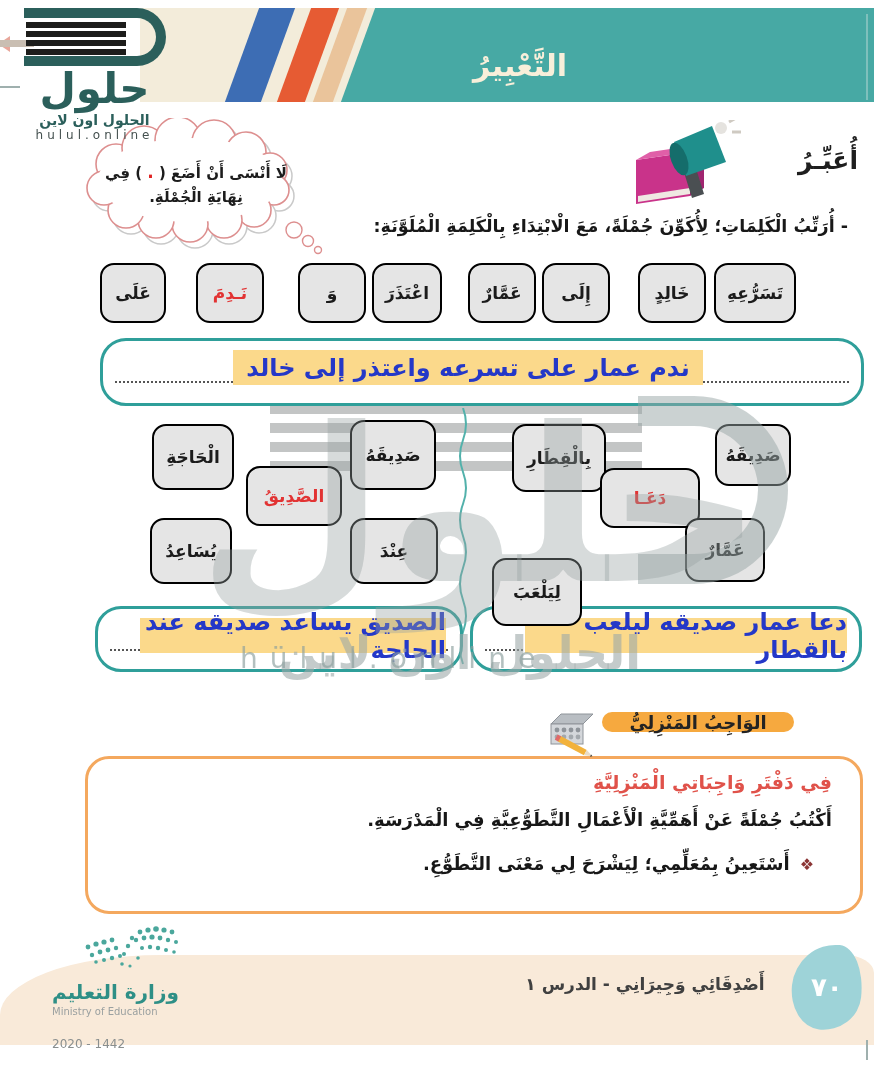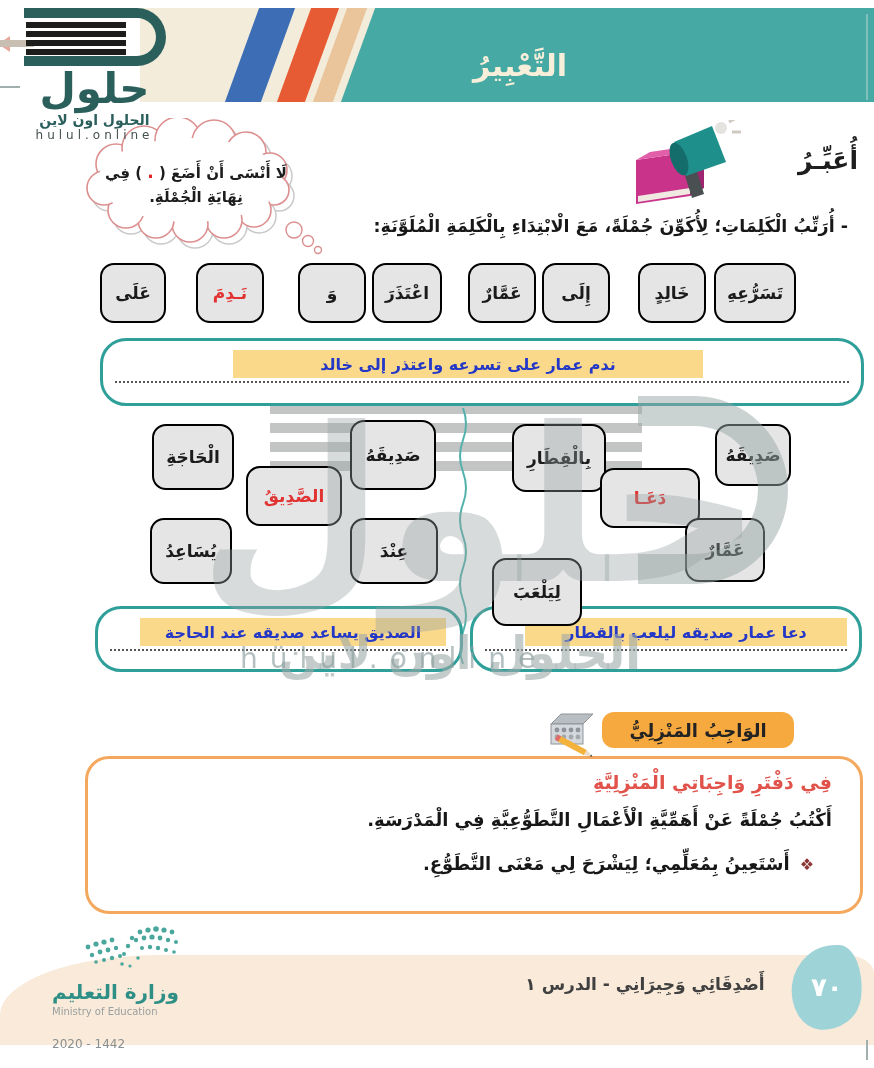--- a/index.html
+++ b/index.html
@@ -43,38 +43,38 @@
 
   
   .card{position:absolute;background:#e5e5e5;border:2px solid #000000;border-radius:14px;z-index:3;
         display:flex;align-items:center;justify-content:center;direction:rtl;
         font-weight:bold;font-size:17px;color:#1b1b1b;}
   .card.red{color:#e23333;}
 
   
   .abox{position:absolute;border:3px solid #2f9f9a;border-radius:26px;background:#ffffff;z-index:2;}
   .abox .dots{position:absolute;left:12px;right:12px;top:40px;border-top:2px dotted #555;z-index:0;}
-  .abox .hl{position:absolute;top:9px;height:28px;background:#fbd98b;z-index:1;direction:rtl;
+  .abox .hl{position:absolute;top:9px;height:35px;background:#fbd98b;z-index:1;direction:rtl;
             display:flex;align-items:center;justify-content:center;
-            font-weight:bold;font-size:16px;color:#2438c8;}
+            font-weight:bold;font-size:24px;color:#2438c8;}
 
   
   .wm{pointer-events:none;}
   .wm-bar{position:absolute;left:270px;width:372px;height:10px;background:#c3c5c5;z-index:1;}
   .wm-ring{position:absolute;left:638px;top:396px;width:120px;height:128px;z-index:4;
            border:30px solid rgba(152,165,165,0.5);border-left:none;border-radius:0 110px 110px 0;}
   .wm-big{position:absolute;left:140px;top:392px;width:680px;text-align:center;z-index:4;direction:rtl;
           font-size:215px;line-height:230px;font-weight:bold;color:rgba(150,160,160,0.38);}
   .wm-line{position:absolute;left:220px;top:626px;width:480px;text-align:center;z-index:4;direction:rtl;
            font-size:46px;font-weight:bold;color:rgba(156,168,168,0.6);}
   .wm-domain{position:absolute;left:240px;top:642px;width:440px;text-align:left;z-index:4;
              font-size:28px;letter-spacing:12px;color:rgba(138,158,156,0.65);}
 
   
-  .hw-tab{position:absolute;left:602px;top:712px;width:192px;height:36px;background:#f6a93f;border-radius:12px;
+  .hw-tab{position:absolute;left:602px;top:712px;width:192px;height:20px;background:#f6a93f;border-radius:12px;
           z-index:2;display:flex;align-items:center;justify-content:center;direction:rtl;
           font-size:18px;font-weight:bold;color:#232323;}
   .hw-icon{position:absolute;left:543px;top:704px;z-index:3;}
   .hw-box{position:absolute;left:85px;top:756px;width:772px;height:152px;border:3px solid #f4a85e;border-radius:24px;
           background:#ffffff;z-index:2;}
   .hw-title{position:absolute;right:28px;top:12px;direction:rtl;font-size:19px;font-weight:bold;color:#e0524a;}
   .hw-task1{position:absolute;right:28px;top:50px;direction:rtl;font-size:18px;font-weight:bold;color:#171717;}
   .hw-task2{position:absolute;right:46px;top:94px;direction:rtl;font-size:18px;font-weight:bold;color:#171717;}
   .hw-bullet{color:#8b3535;margin-left:10px;font-size:16px;}
 

